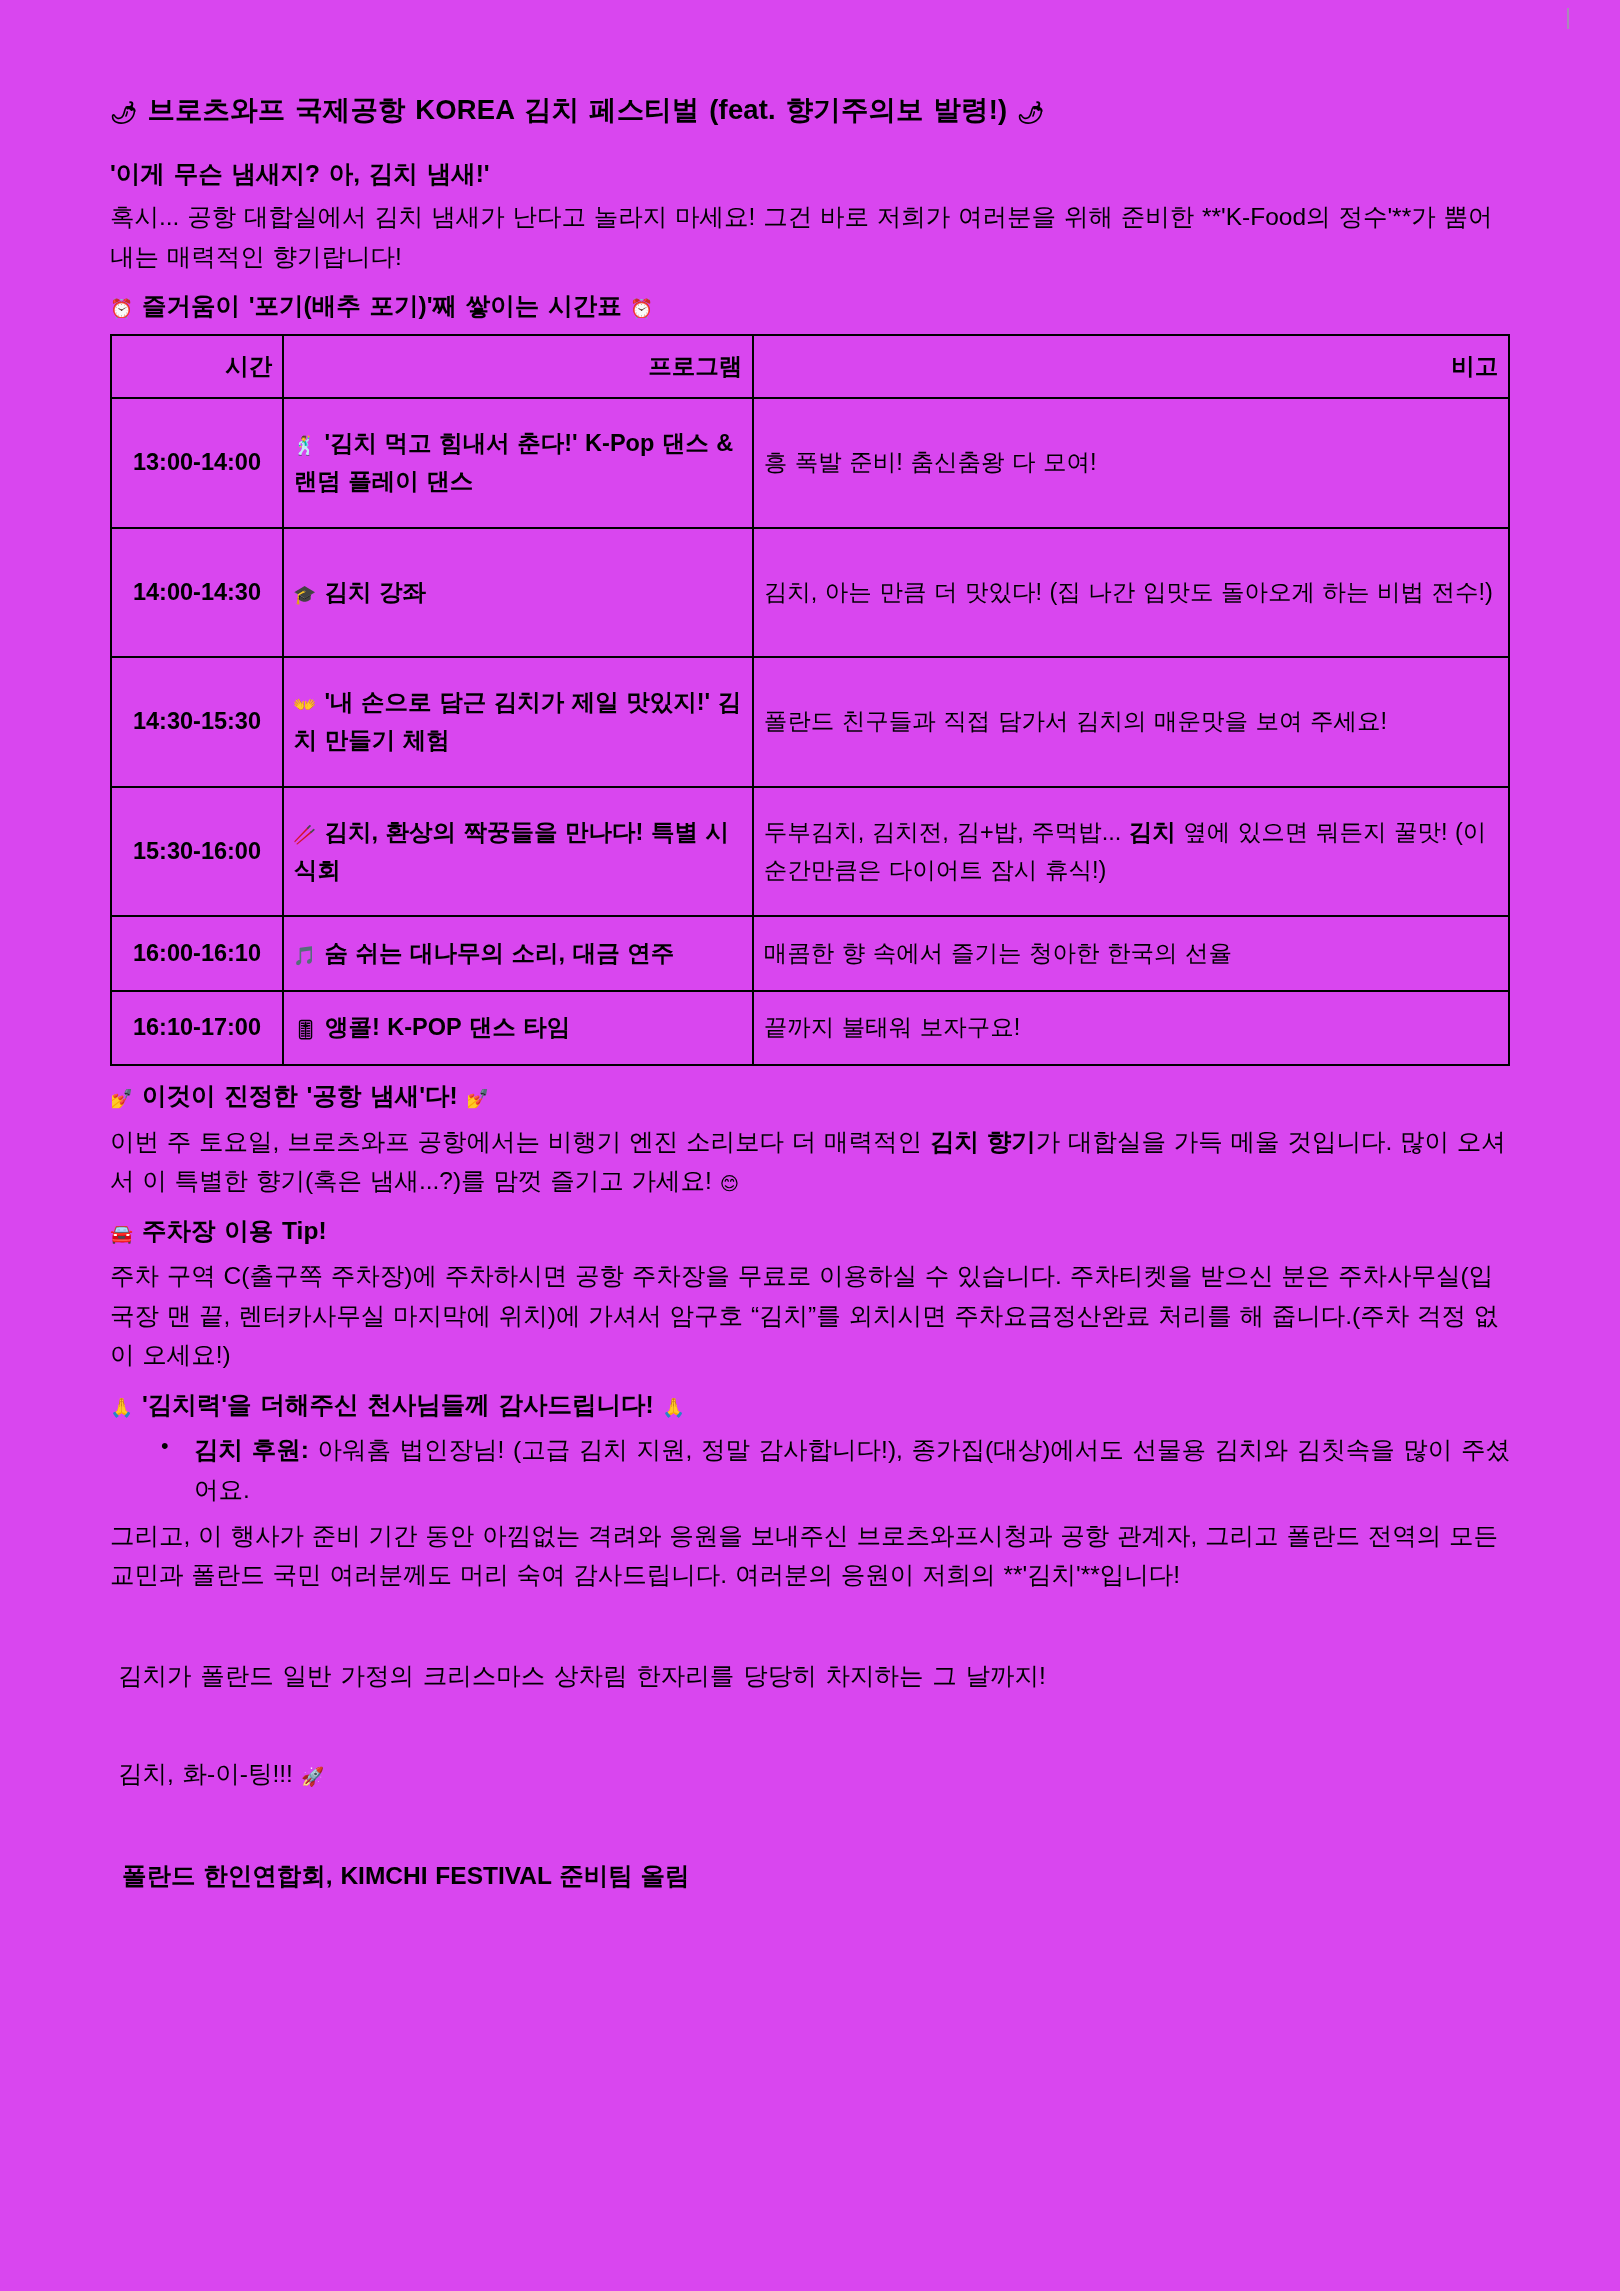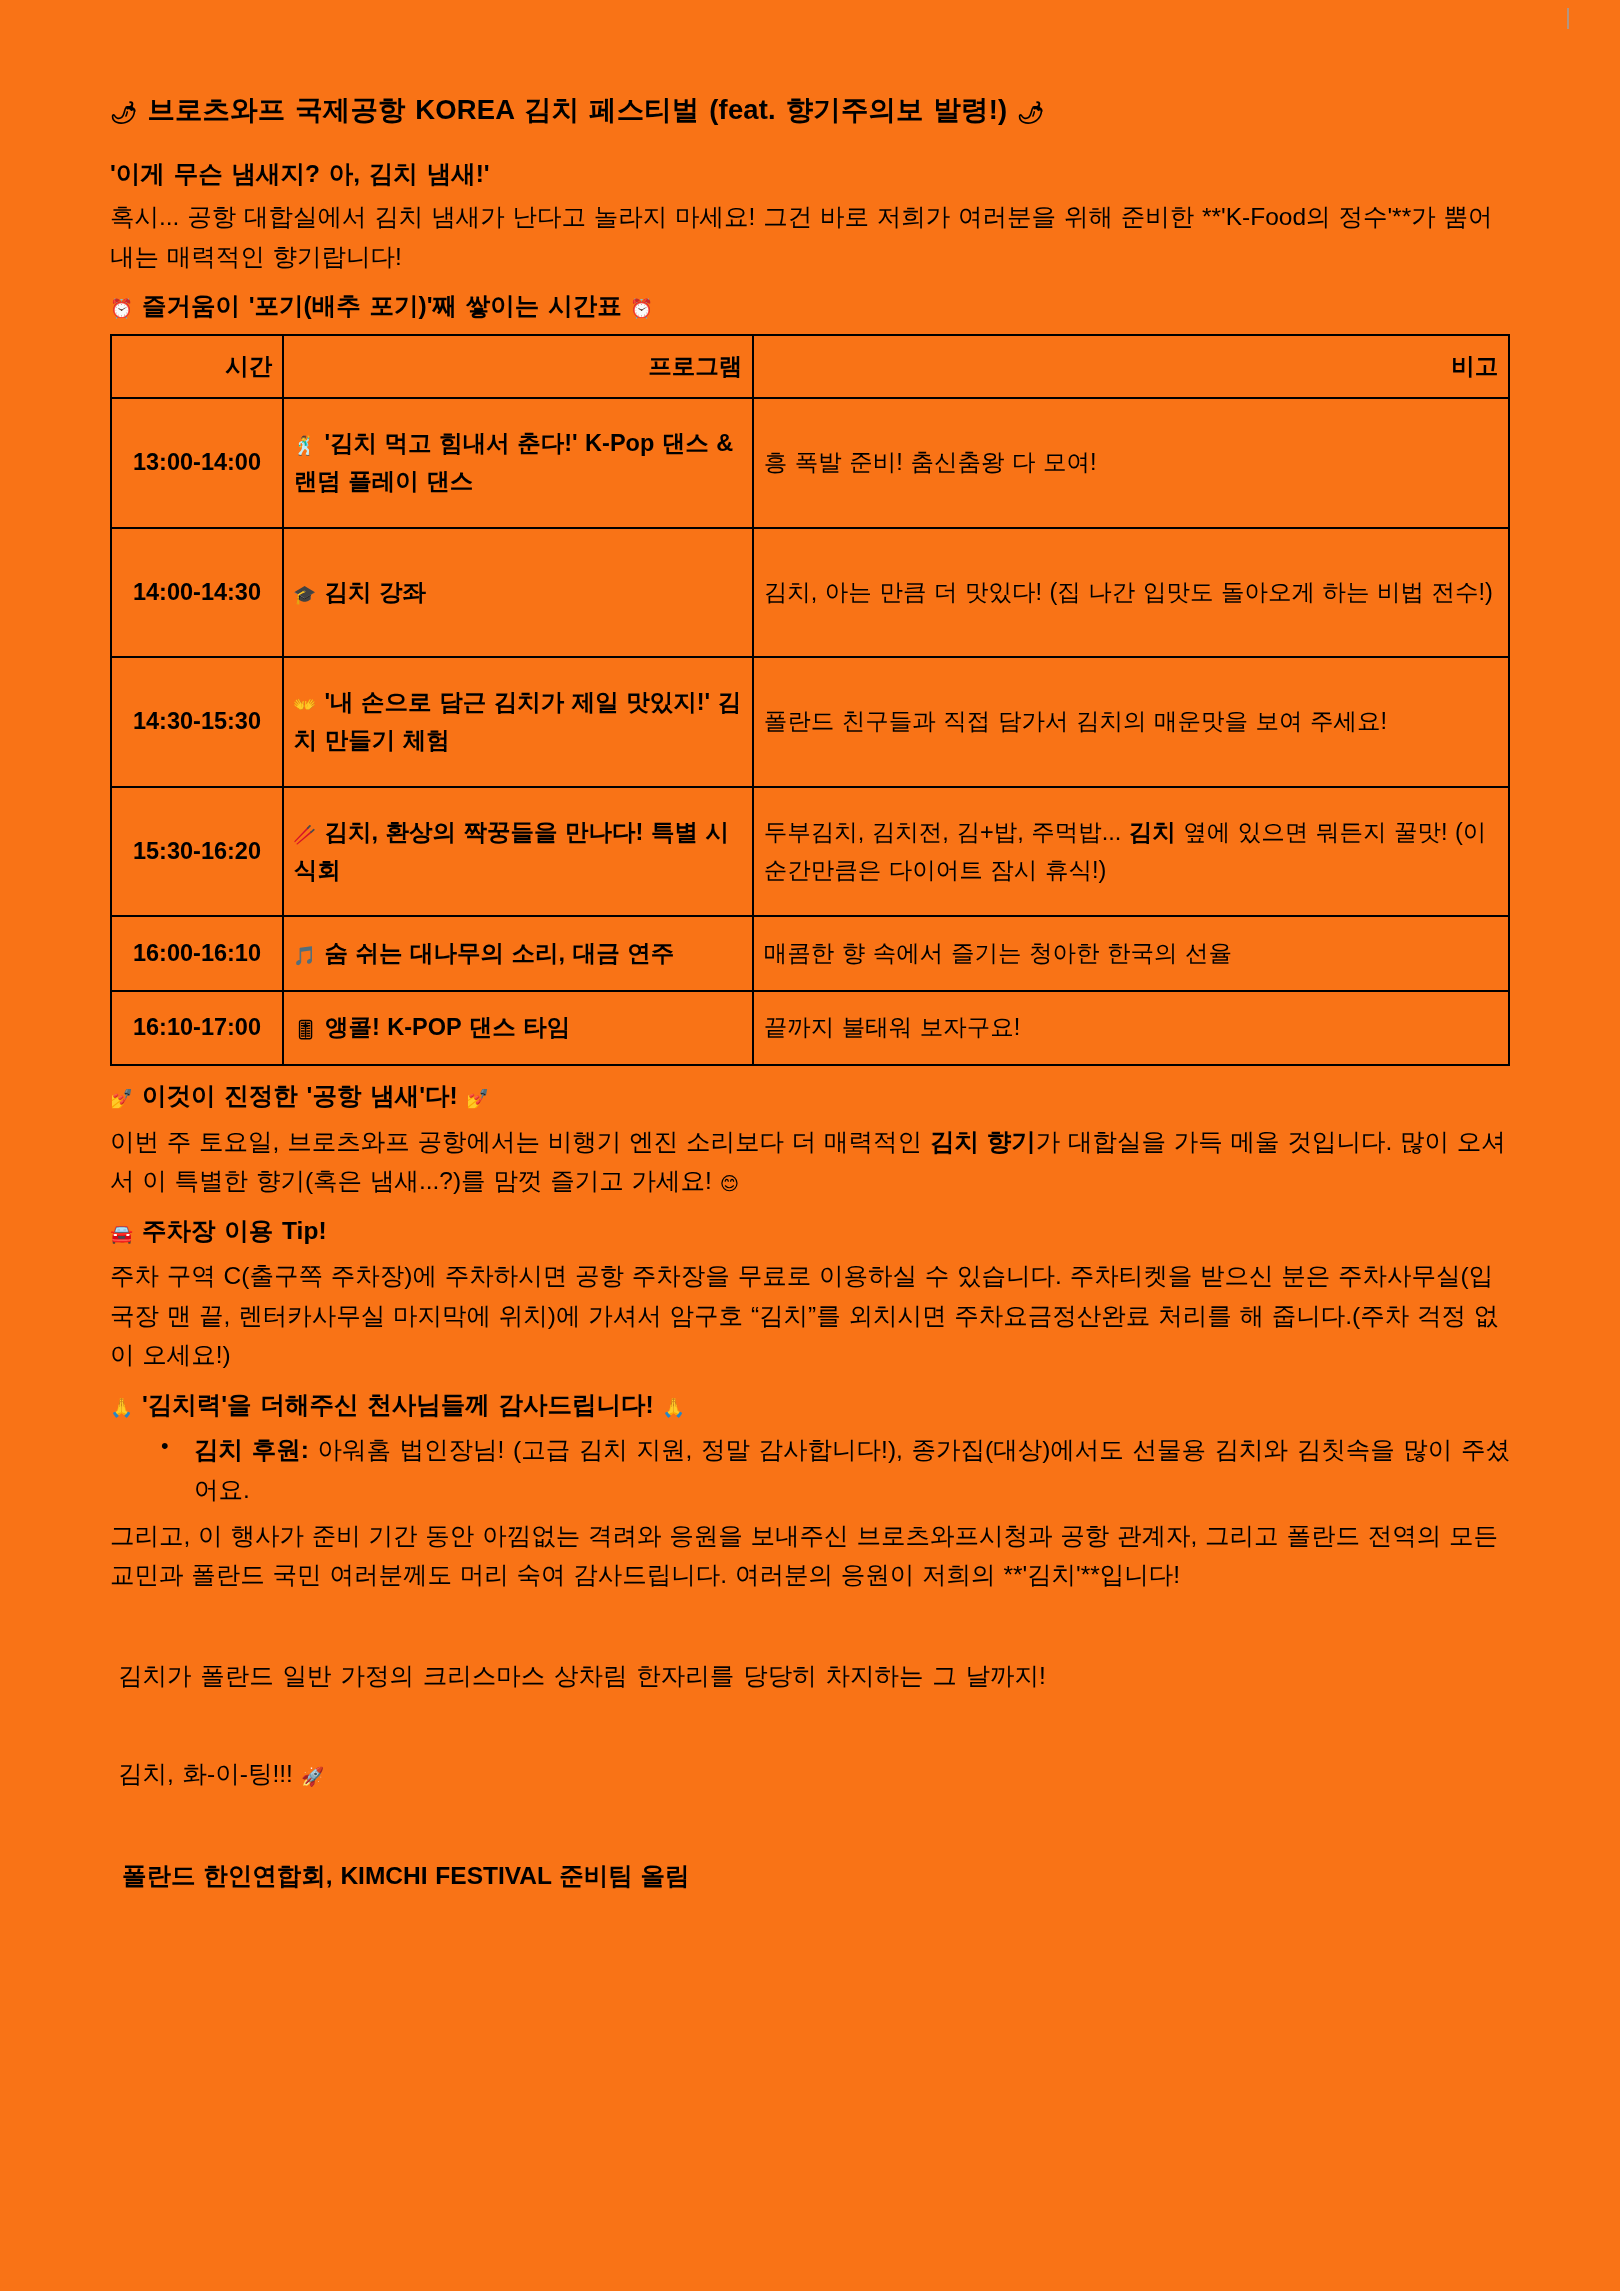--- a/index.html
+++ b/index.html
@@ -9,21 +9,21 @@
     background: #ffffff;
   }
   body {
     font-family: "Liberation Sans", "DejaVu Sans", sans-serif;
     color: #000000;
   }
   .page {
     position: relative;
     width: 1620px;
     height: 2292px;
-    background: #f97316;
+    background: #d946ef;
     box-sizing: border-box;
     padding: 71px 110px 0 110px;
     overflow: hidden;
   }
   .corner-mark {
     position: absolute;
     top: 7.8px;
     right: 51px;
     width: 2px;
     height: 21.6px;
@@ -193,21 +193,21 @@
         <td class="time tall">14:00-14:30</td>
         <td class="prog tall"><span class="emoji emoji-sm">🎓</span> <span>김치 강좌</span></td>
         <td class="note tall">김치, 아는 만큼 더 맛있다! (집 나간 입맛도 돌아오게 하는 비법 전수!)</td>
       </tr>
       <tr>
         <td class="time tall">14:30-15:30</td>
         <td class="prog tall"><span class="emoji emoji-sm">👐</span> <span>'내 손으로 담근 김치가 제일 맛있지!' 김치 만들기 체험</span></td>
         <td class="note tall">폴란드 친구들과 직접 담가서 김치의 매운맛을 보여 주세요!</td>
       </tr>
       <tr>
-        <td class="time tall">15:30-16:20</td>
+        <td class="time tall">15:30-16:00</td>
         <td class="prog tall"><span class="emoji emoji-sm">🥢</span> <span>김치, 환상의 짝꿍들을 만나다! 특별 시식회</span></td>
         <td class="note tall"><span>두부김치, 김치전, 김+밥, 주먹밥... </span><b>김치</b><span> 옆에 있으면 뭐든지 꿀맛! (이 순간만큼은 다이어트 잠시 휴식!)</span></td>
       </tr>
       <tr>
         <td class="time short">16:00-16:10</td>
         <td class="prog short"><span class="emoji emoji-sm">🎵</span> <span>숨 쉬는 대나무의 소리, 대금 연주</span></td>
         <td class="note short">매콤한 향 속에서 즐기는 청아한 한국의 선율</td>
       </tr>
       <tr>
         <td class="time short">16:10-17:00</td>

